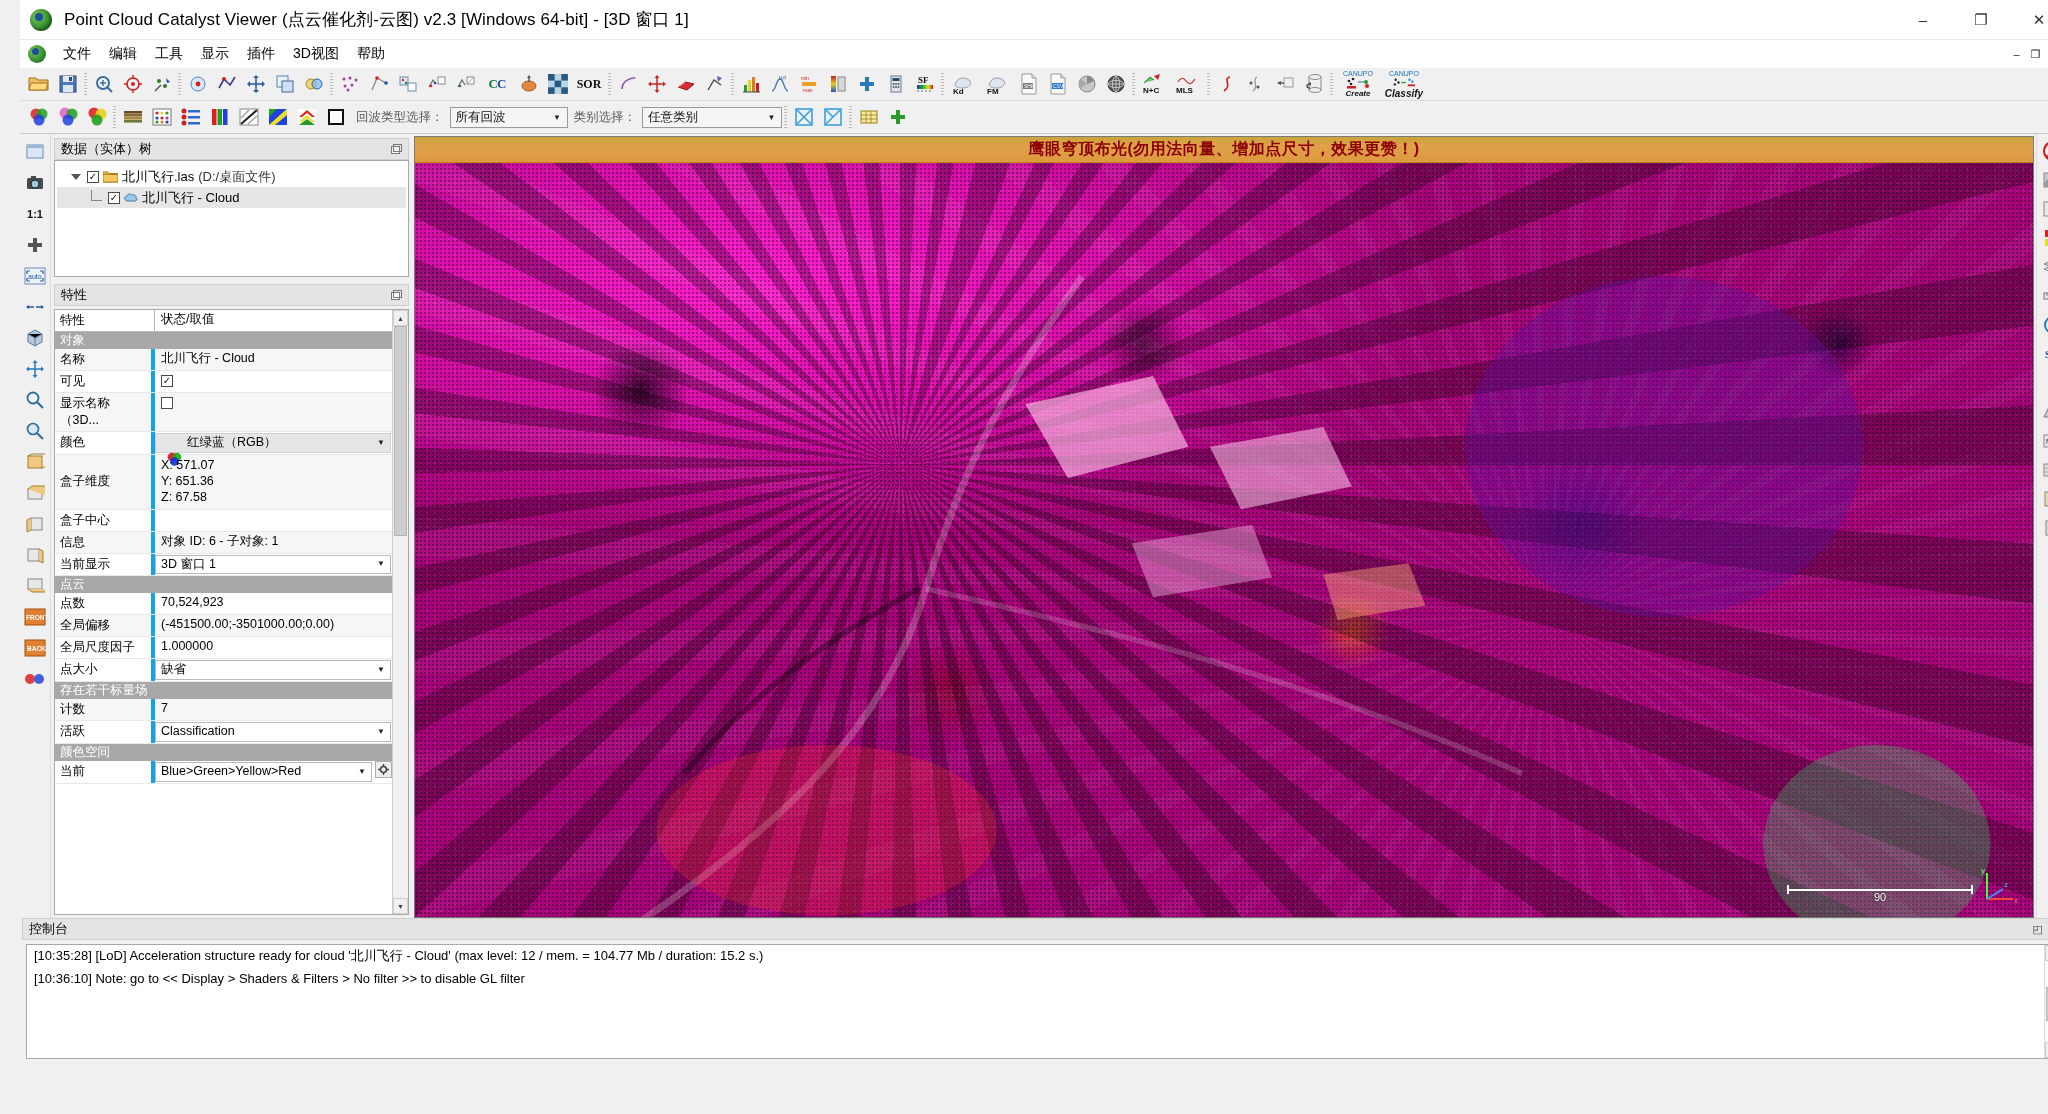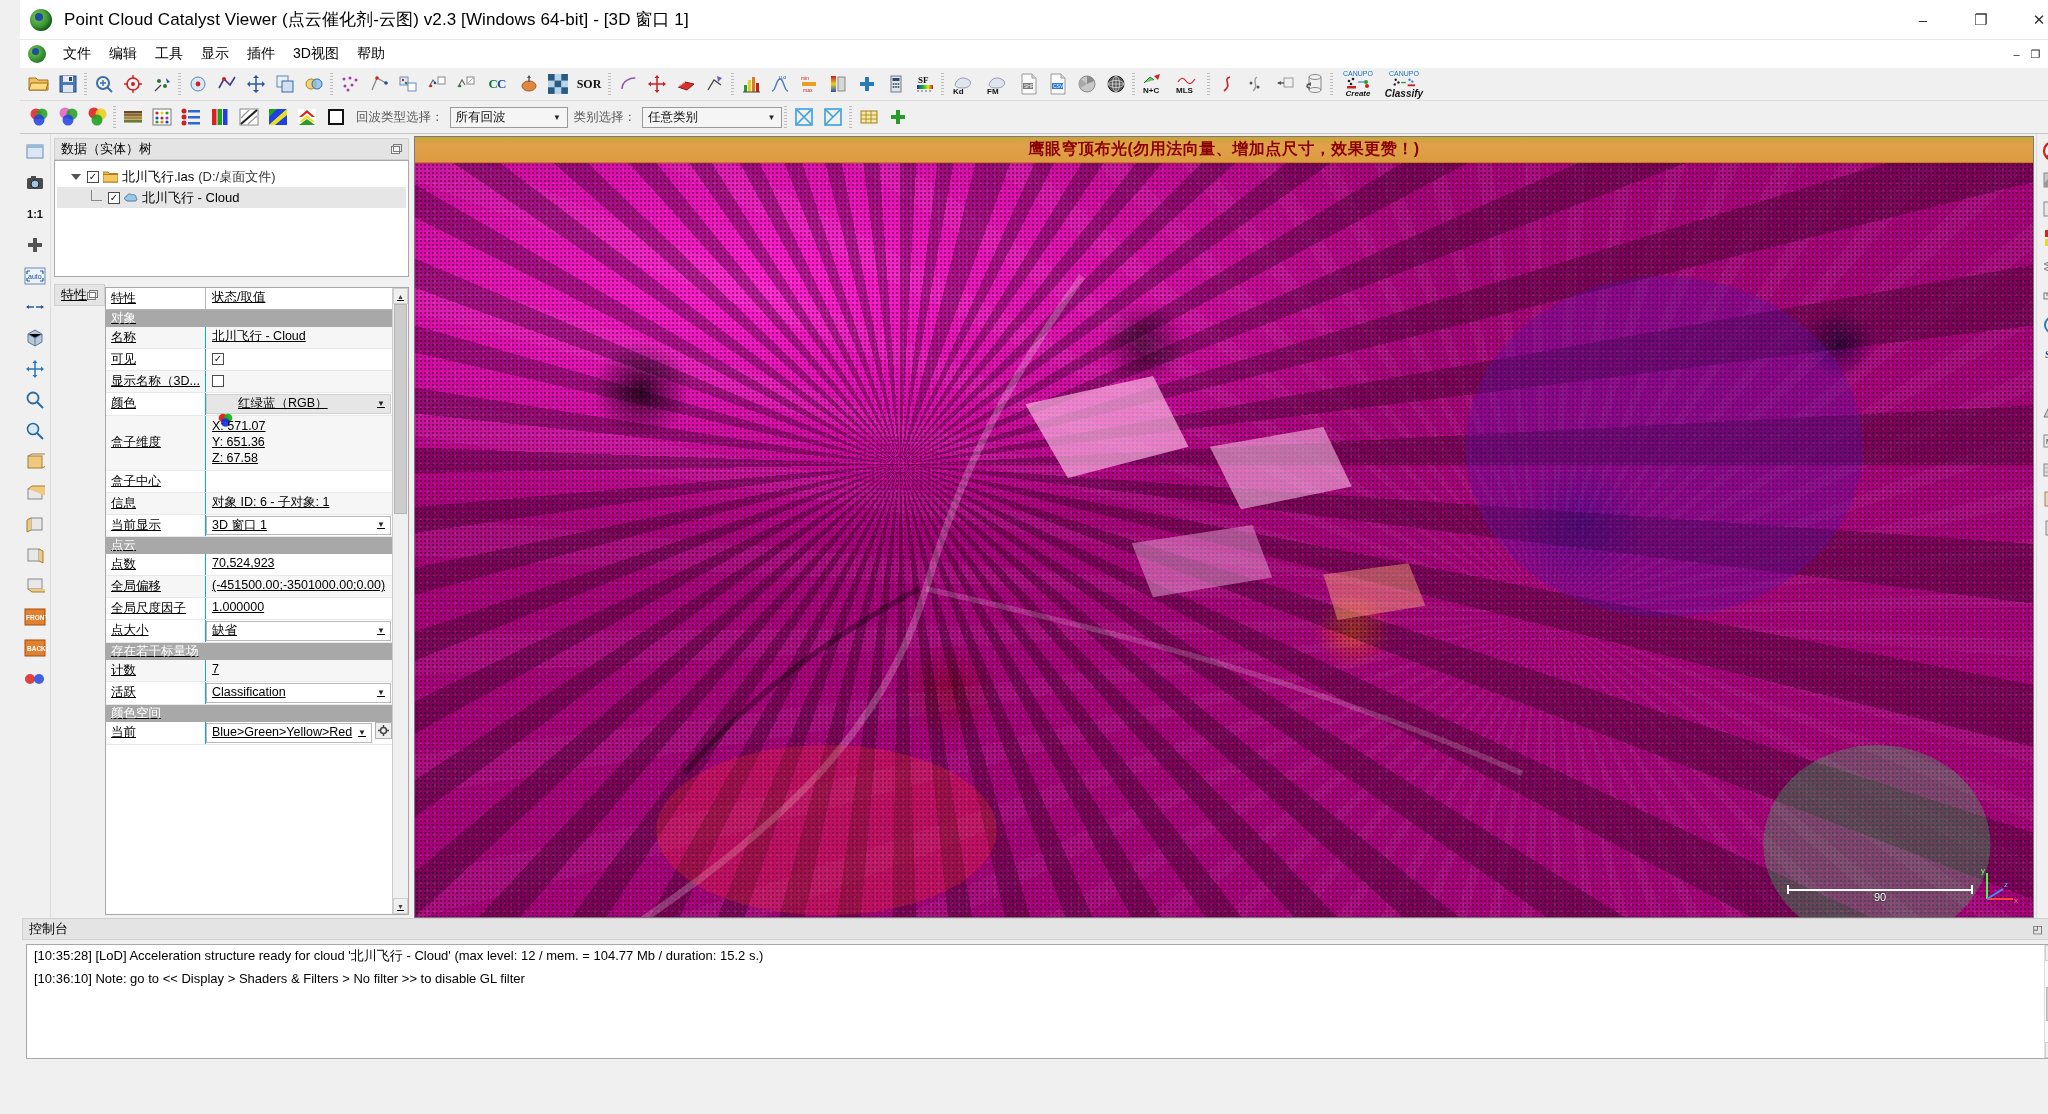--- a/index.html
+++ b/index.html
@@ -165,38 +165,37 @@
     display: flex; align-items: center; justify-content: center; flex: 0 0 auto;
     font-size: 10px; line-height: 1; color: #111;
   }
   .folder-ico { width: 15px; height: 12px; flex: 0 0 auto; }
   .cloud-ico { width: 14px; height: 12px; flex: 0 0 auto; }
   .tree-label { white-space: nowrap; color: #000; }
   .tree-path { color: #333; }
 
   
   .props-panel {
-    flex: 1 1 auto; display: flex; flex-direction: row; min-height: 0;
+    flex: 1 1 auto; display: flex; flex-direction: column; min-height: 0;
     padding: 2px 3px 3px 3px;
-    text-decoration: underline;
   }
   .props-wrap {
     flex: 1 1 auto; display: flex; min-height: 0; border: 1px solid #a8a8a8; background: #fff;
     margin-top: 3px; overflow: hidden;
   }
   .props-table { flex: 1 1 auto; overflow: hidden; }
   .prow { display: flex; font-size: 12.5px; min-height: 21px; border-bottom: 1px solid #e8e8e8; }
   .prow.header { background: #fff; border-bottom: 1px solid #b5b5b5; }
   .prow.header .pk, .prow.header .pv { color: #000; }
   .prow.section {
     background: #a8a8a8; color: #fff; font-weight: normal;
     padding-left: 5px; align-items: center; min-height: 17px; border-bottom: none;
   }
   .prow.alt { background: #f6f6f6; }
-  .pk { width: 100px; flex: 0 0 100px; padding: 2px 5px; color: #000; border-right: 1px solid #0ea5e9; }
+  .pk { width: 100px; flex: 0 0 100px; padding: 2px 5px; color: #000; border-right: 4px solid #0ea5e9; }
   .prow.header .pk { border-right: 1px solid #b5b5b5; }
   .pv { flex: 1 1 auto; padding: 2px 6px; color: #000; white-space: pre-line; line-height: 1.27; }
   .pv.combo {
     background: #e6e6e6; display: flex; align-items: center; padding: 1px 2px 1px 11px;
     margin: 1px 1px 1px 0; border: 1px solid #d0d0d0;
   }
   .pv.combo .cv { flex: 1 1 auto; }
   .pv.combo .ca { width: 14px; text-align: center; font-size: 8px; color: #222; }
   .pv.combo .rgbdot { width: 15px; height: 14px; margin-right: 5px; flex: 0 0 auto; }
   .pv.fieldbox {

